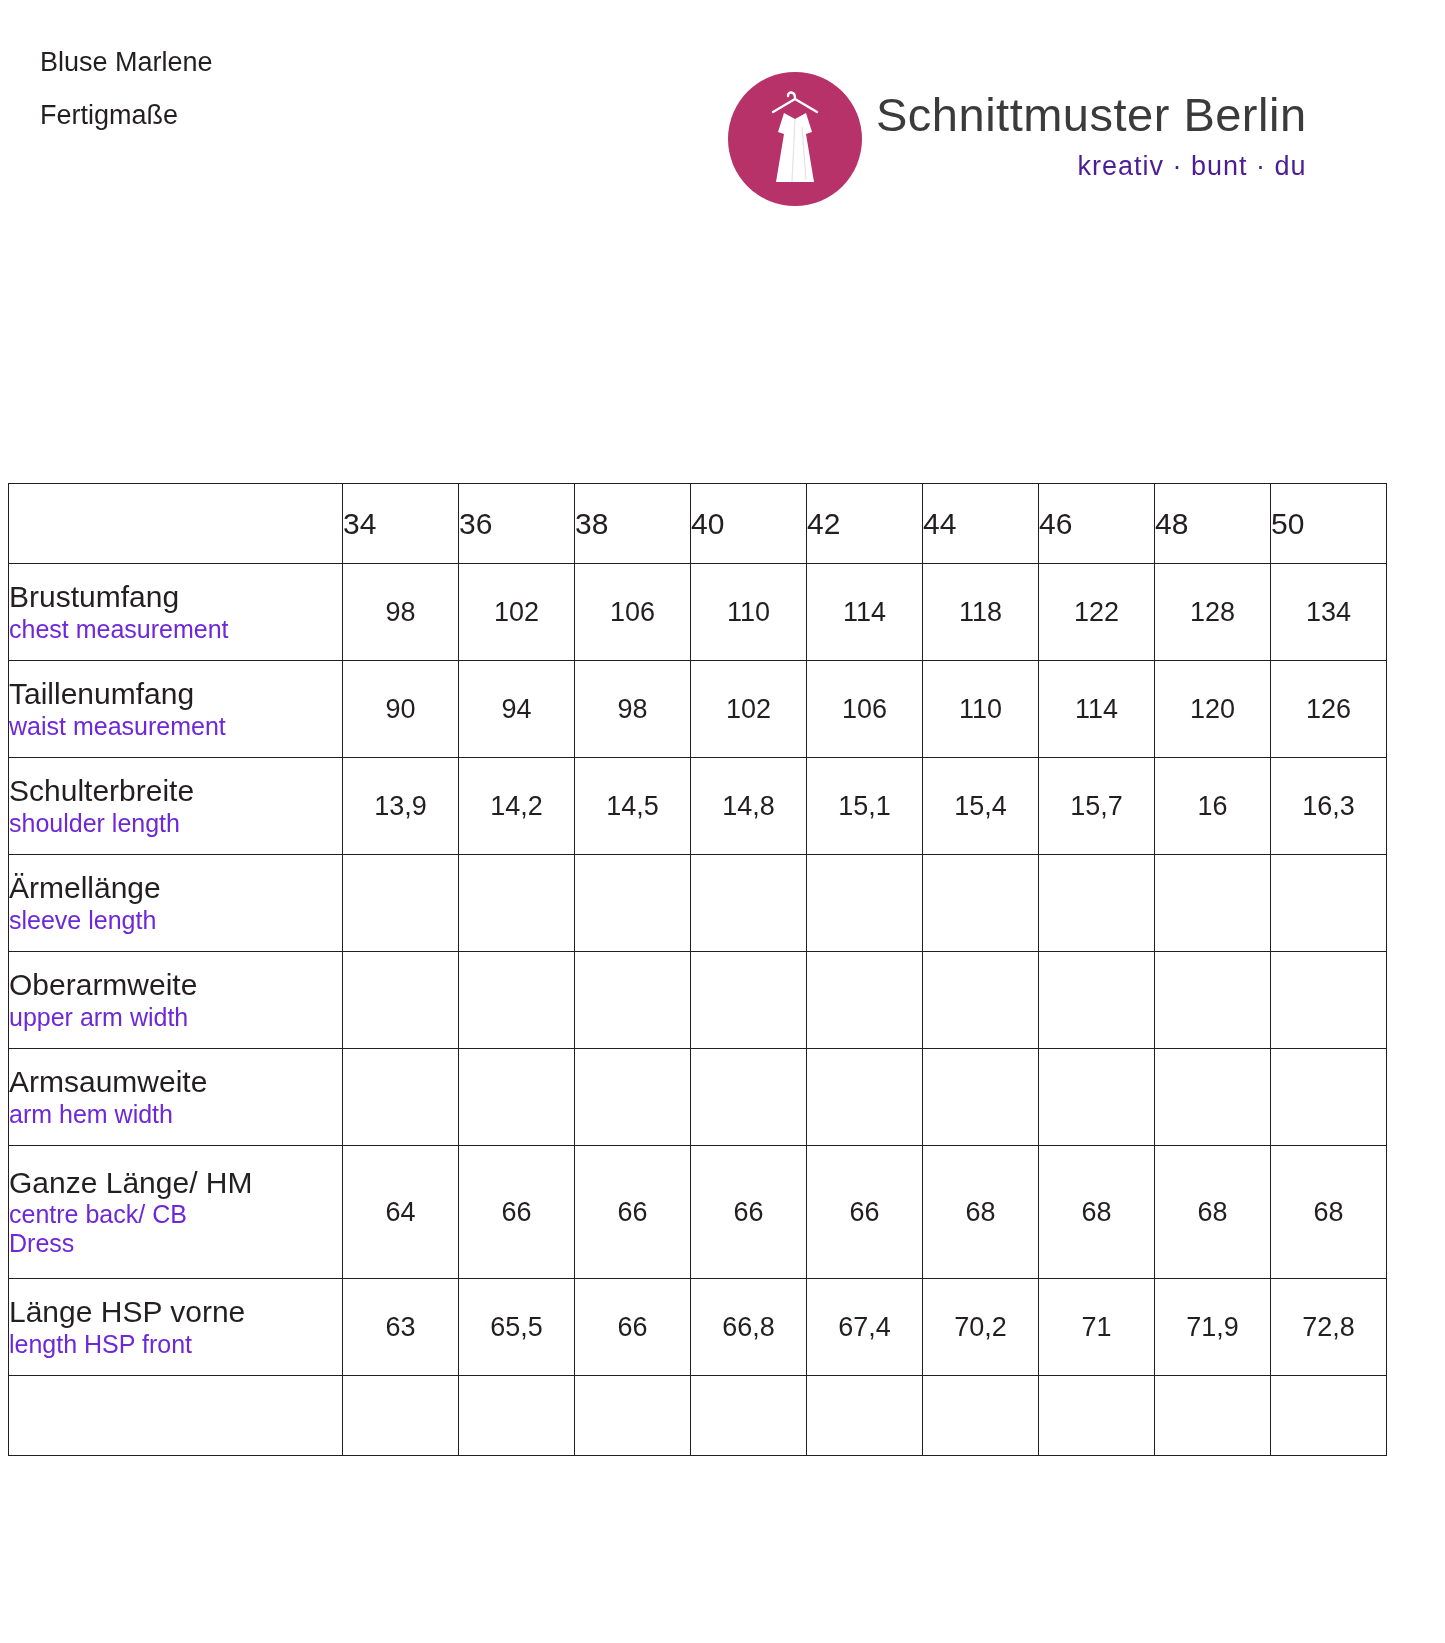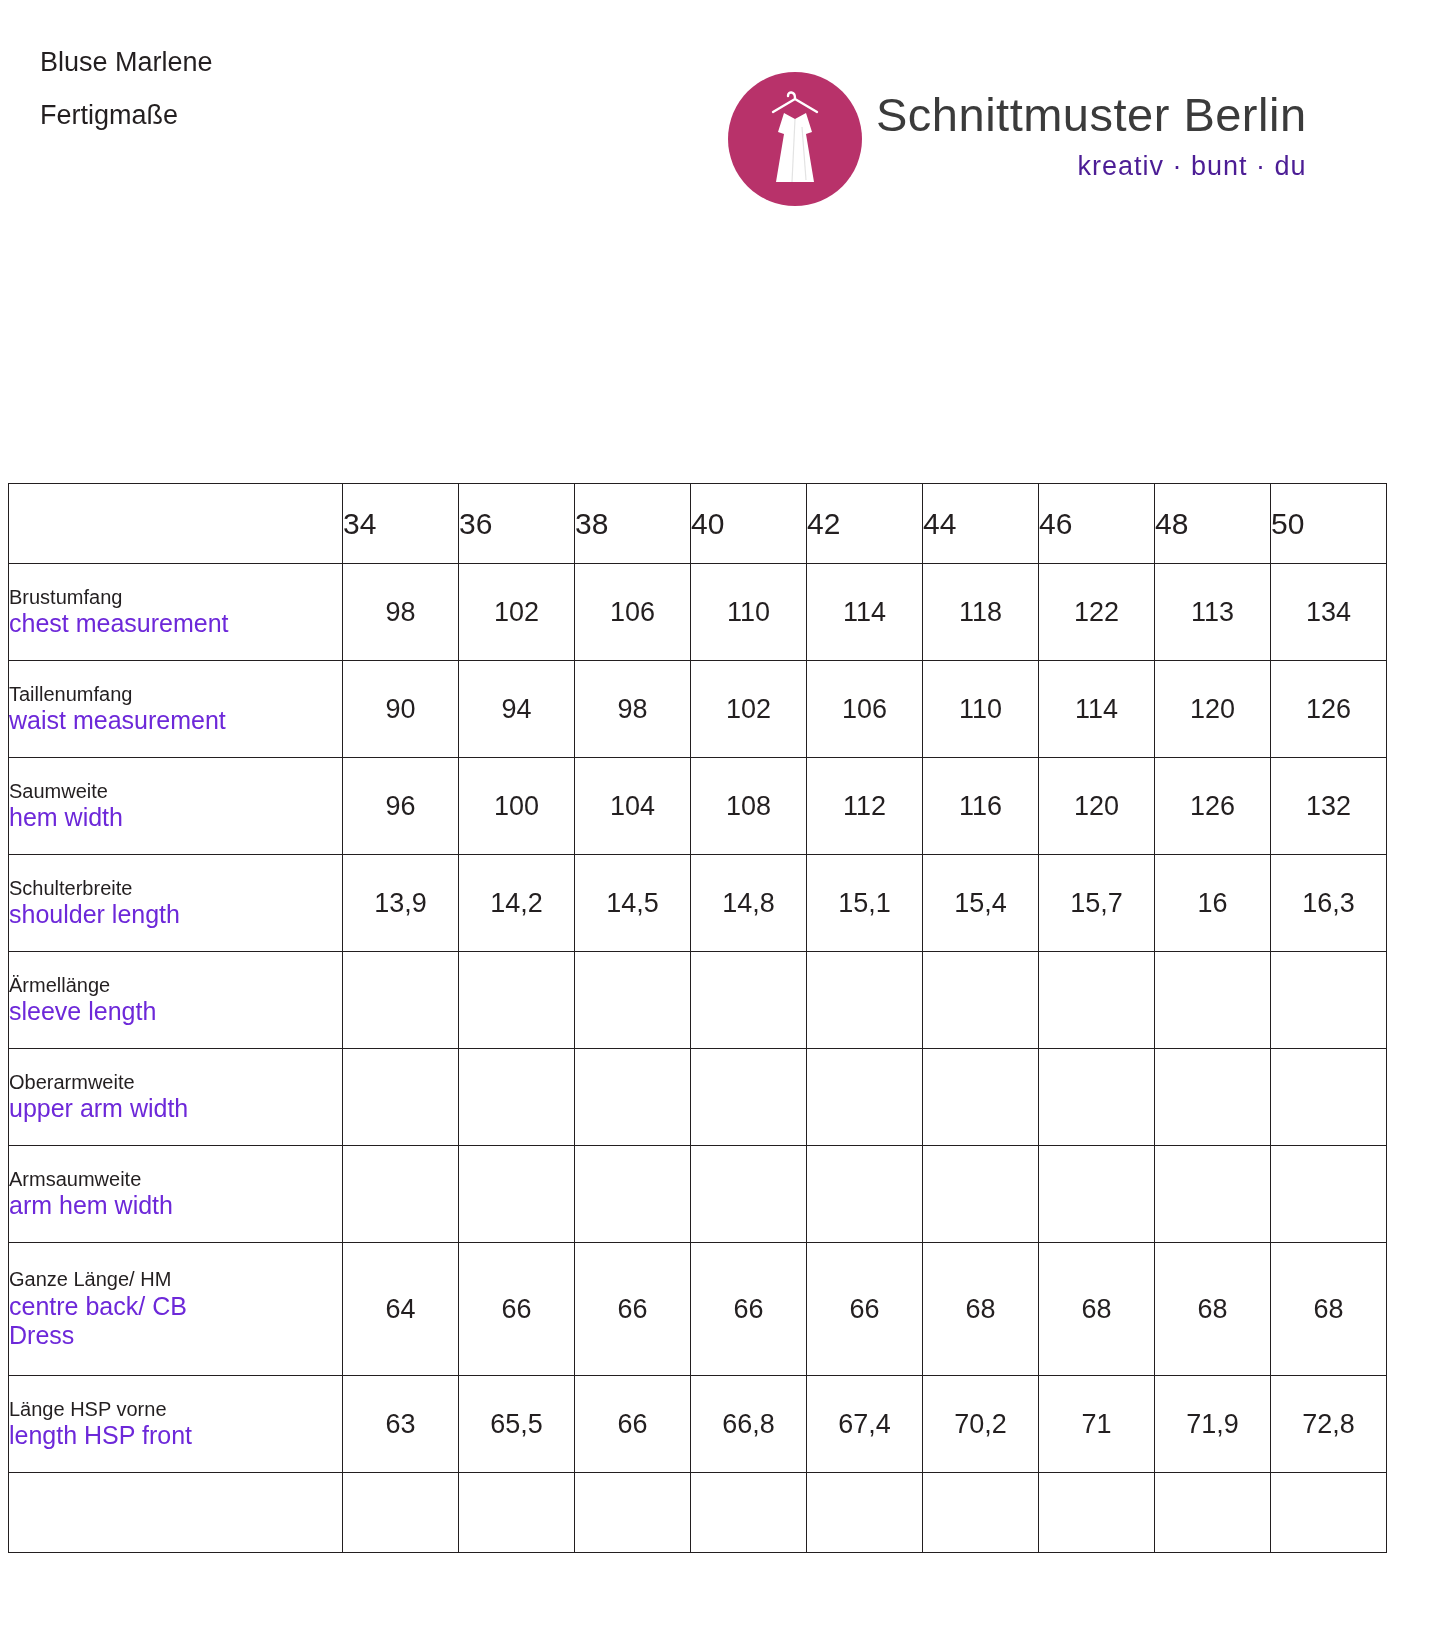--- a/index.html
+++ b/index.html
@@ -100,21 +100,21 @@
     font-size: 30px;
     color: #231f20;
   }
   .hdr-blank { }
 
   .label-cell {
     padding: 8px 0 10px 8px;
     line-height: 1.16;
   }
   .label-de {
-    font-size: 20px;
+    font-size: 30px;
     color: #231f20;
     white-space: nowrap;
   }
   .label-en {
     font-size: 25px;
     color: #6d28d9;
     white-space: nowrap;
   }
   .val-cell {
     text-align: center;
@@ -189,55 +189,40 @@
             <div class="label-de">Brustumfang</div>
             <div class="label-en">chest measurement</div>
           </td>
           <td class="val-cell">98</td>
           <td class="val-cell">102</td>
           <td class="val-cell">106</td>
           <td class="val-cell">110</td>
           <td class="val-cell">114</td>
           <td class="val-cell">118</td>
           <td class="val-cell">122</td>
-          <td class="val-cell">113</td>
+          <td class="val-cell">128</td>
           <td class="val-cell">134</td>
         </tr>
         <tr class="row-2">
           <td class="label-cell">
             <div class="label-de">Taillenumfang</div>
             <div class="label-en">waist measurement</div>
           </td>
           <td class="val-cell">90</td>
           <td class="val-cell">94</td>
           <td class="val-cell">98</td>
           <td class="val-cell">102</td>
           <td class="val-cell">106</td>
           <td class="val-cell">110</td>
           <td class="val-cell">114</td>
           <td class="val-cell">120</td>
           <td class="val-cell">126</td>
         </tr>
         <tr class="row-2">
           <td class="label-cell">
-            <div class="label-de">Saumweite</div>
-            <div class="label-en">hem width</div>
-          </td>
-          <td class="val-cell">96</td>
-          <td class="val-cell">100</td>
-          <td class="val-cell">104</td>
-          <td class="val-cell">108</td>
-          <td class="val-cell">112</td>
-          <td class="val-cell">116</td>
-          <td class="val-cell">120</td>
-          <td class="val-cell">126</td>
-          <td class="val-cell">132</td>
-        </tr>
-        <tr class="row-2">
-          <td class="label-cell">
             <div class="label-de">Schulterbreite</div>
             <div class="label-en">shoulder length</div>
           </td>
           <td class="val-cell">13,9</td>
           <td class="val-cell">14,2</td>
           <td class="val-cell">14,5</td>
           <td class="val-cell">14,8</td>
           <td class="val-cell">15,1</td>
           <td class="val-cell">15,4</td>
           <td class="val-cell">15,7</td>

